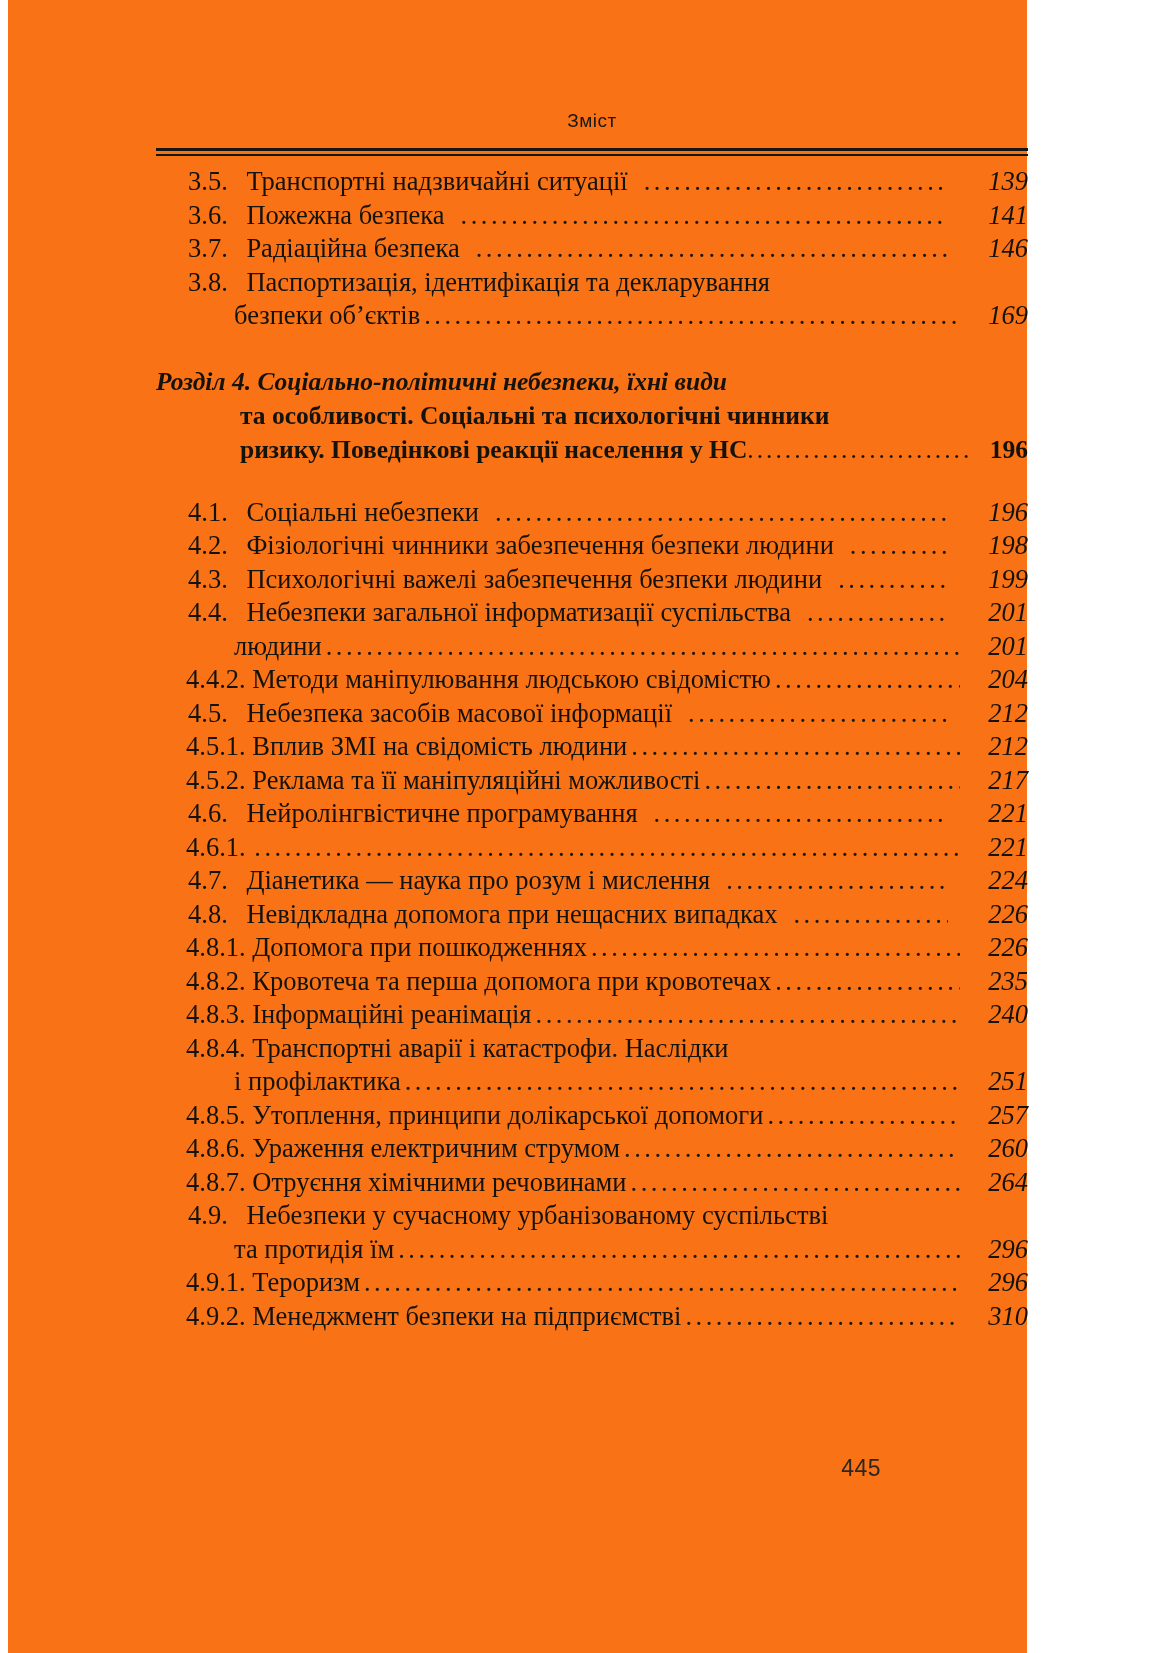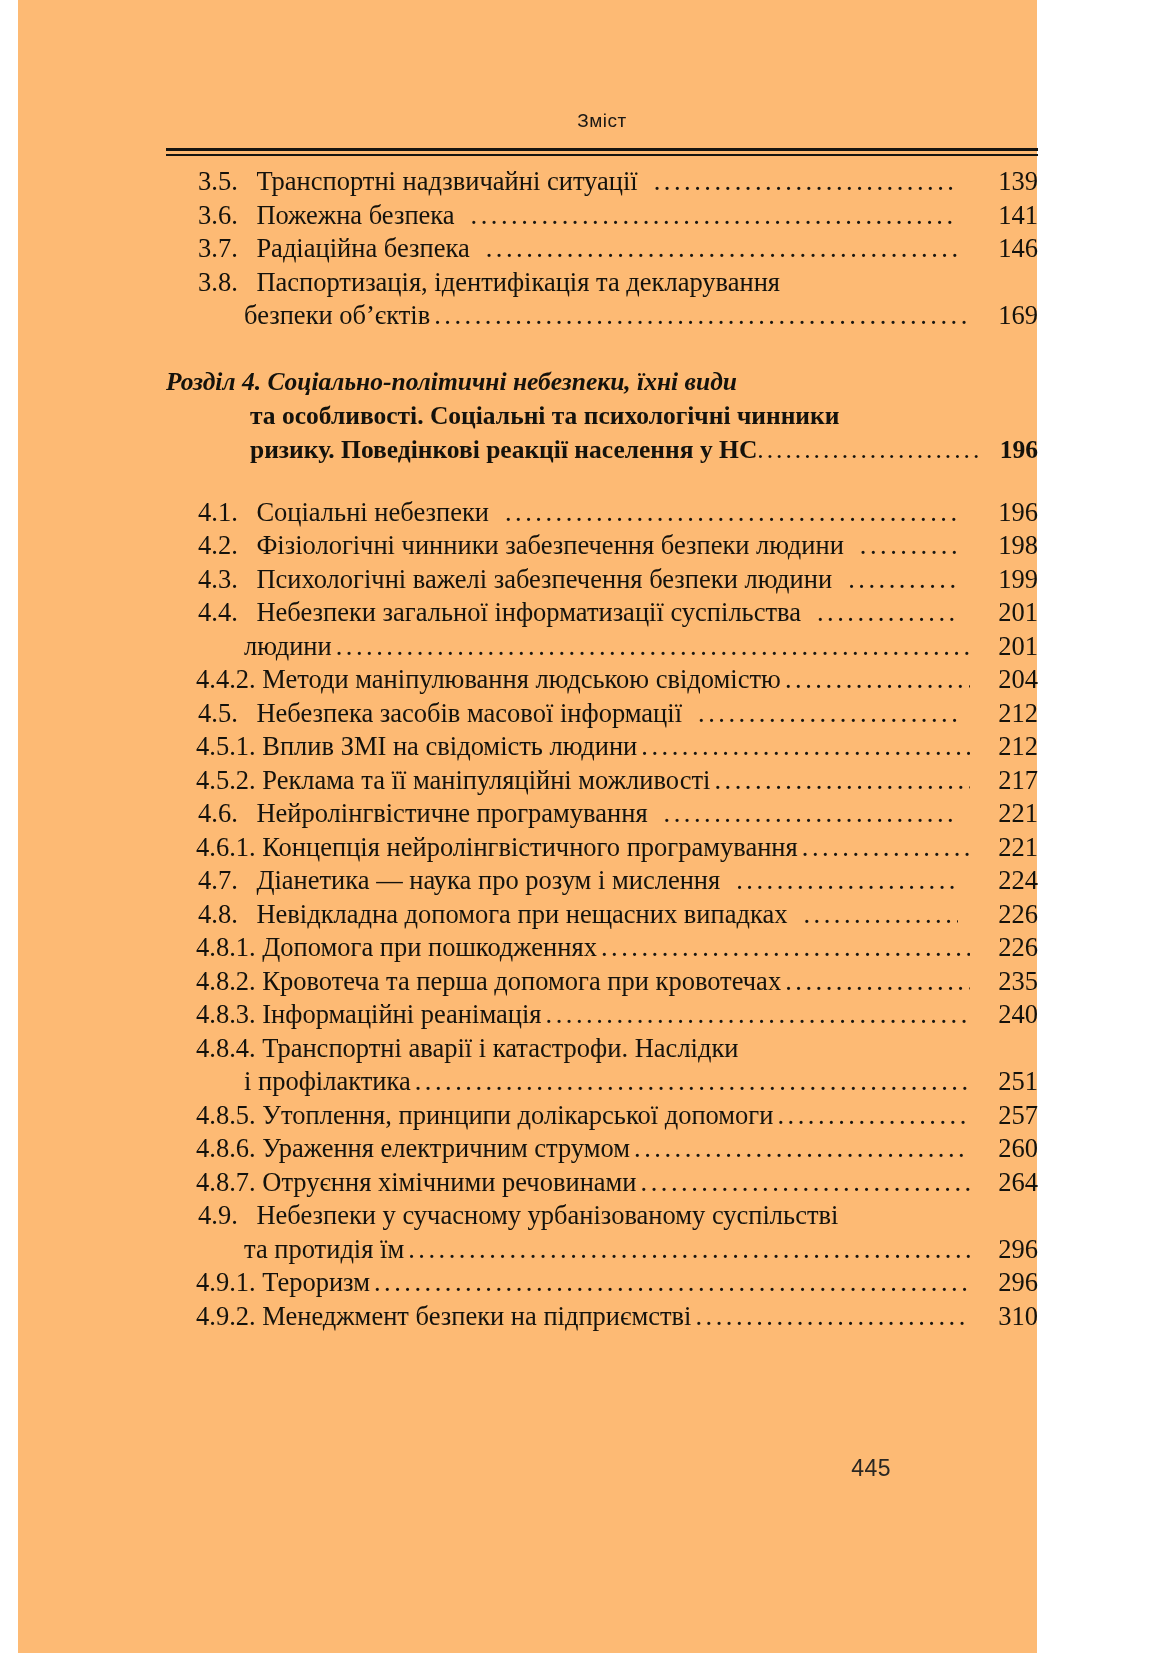--- a/index.html
+++ b/index.html
@@ -11,24 +11,24 @@
     width: 1166px;
     height: 1653px;
     font-family: "Liberation Serif", "DejaVu Serif", serif;
     color: #14120c;
     position: relative;
     overflow: hidden;
   }
 
   .page {
     position: absolute;
-    left: 18px; top: 0;
+    left: 8px; top: 0;
     width: 1019px;
     height: 1653px;
-    background: #fdba74;
+    background: #f97316;
   }
 
   
   .running-head {
     position: absolute;
     left: 148px;
     top: 110px;
     width: 872px;
     text-align: center;
     font-family: "Liberation Sans", "DejaVu Sans", sans-serif;
@@ -79,20 +79,21 @@
     min-width: 0;
   }
   .entry .leader::after {
     content: "........................................................................................................................";
   }
   .entry .pg {
     flex: 0 0 auto;
     text-align: right;
     min-width: 62px;
     padding-left: 4px;
+    font-style: italic;
   }
 
   
   .lvl-2   { padding-left: 32px; gap: 12px; }
   .lvl-3   { padding-left: 30px; }
   .cont    { padding-left: 78px; }
   .entry.nolead { white-space: nowrap; }
 
   
   .chapter {
@@ -253,21 +254,20 @@
           <span class="pg">217</span>
         </div>
         <div class="entry lvl-2">
           <span class="num">4.6.&nbsp;</span>
           <span class="title">Нейролінгвістичне програмування</span>
           <span class="leader"></span>
           <span class="pg">221</span>
         </div>
         <div class="entry lvl-3">
           <span class="num">4.6.1.&nbsp;</span>
-          <span class="title">Концепція нейролінгвістичного програмування</span>
           <span class="leader"></span>
           <span class="pg">221</span>
         </div>
         <div class="entry lvl-2">
           <span class="num">4.7.&nbsp;</span>
           <span class="title">Діанетика — наука про розум і мислення</span>
           <span class="leader"></span>
           <span class="pg">224</span>
         </div>
         <div class="entry lvl-2">

